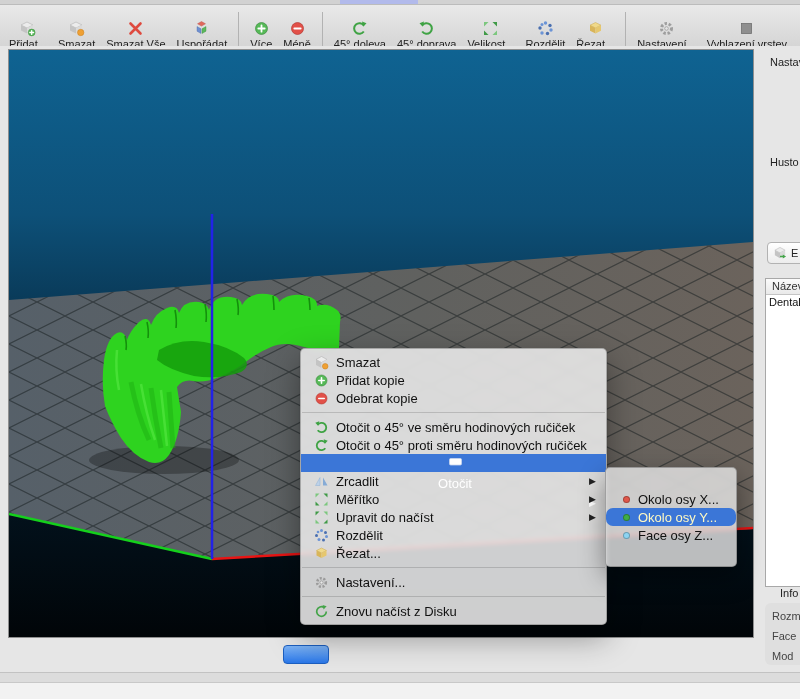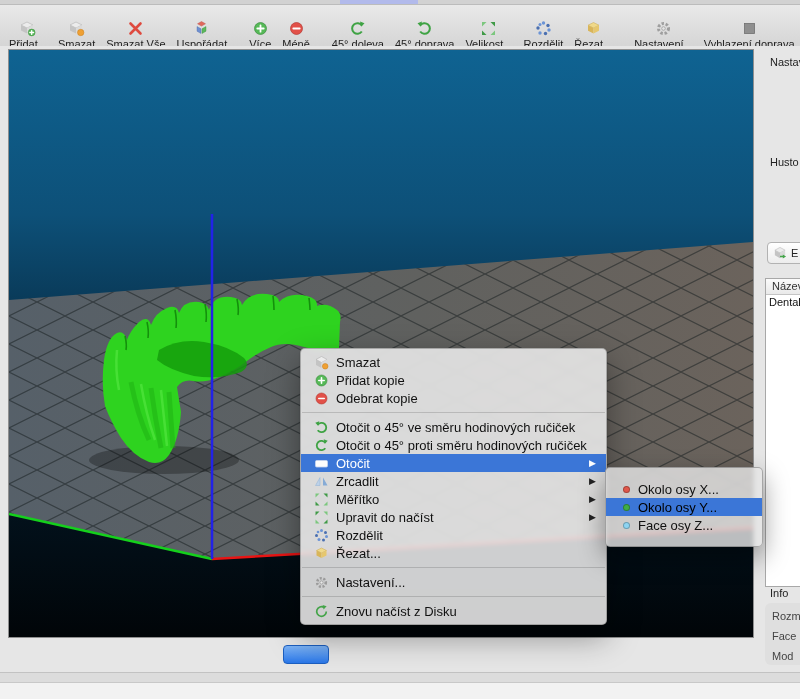--- a/index.html
+++ b/index.html
@@ -55,31 +55,31 @@
 
   
   .context-menu { position:absolute; left:300px; top:348px; width:307px; padding:4px 0;
     background:rgba(237,237,237,0.87); border:1px solid rgba(105,105,105,0.45); border-radius:5px;
     box-shadow:0 1px 2px rgba(0,0,0,0.25), 0 12px 32px rgba(0,0,0,0.38);
     backdrop-filter:blur(2px); z-index:10; }
   .menu-item { height:18px; display:flex; align-items:center; gap:7px;
     padding:0 10px 0 13px; font-size:13px; color:#111; white-space:nowrap; cursor:default; }
   .mi-icon { width:15px; height:15px; flex:0 0 15px; display:flex; align-items:center; justify-content:center; }
   .menu-item .arrow { margin-left:auto; font-size:9px; color:#222; }
-  .menu-item.highlighted { background:#3b76d7; color:#fff; }
+  .menu-item.highlighted { background:#3b76d7; color:#fff;flex-direction:column; }
   .menu-item.highlighted .arrow { color:#fff; }
   .menu-sep { height:1px; background:rgba(0,0,0,0.15); margin:5px 1px; }
 
   
-  .submenu { position:absolute; left:605px; top:467px; width:158px; padding:12px 0;
+  .submenu { position:absolute; left:605px; top:467px; width:132px; padding:22px 0;
     background:rgba(228,228,228,0.82); border:1px solid rgba(90,90,90,0.45); border-radius:5px;
     box-shadow:0 10px 26px rgba(0,0,0,0.4); backdrop-filter:blur(2px); z-index:11; }
   .submenu-item { height:18px; display:flex; align-items:center; gap:8px;
     padding:0 8px 0 17px; font-size:13px; color:#111; white-space:nowrap; cursor:default; }
-  .submenu-item.highlighted { background:#3b76d7; color:#000000; }
+  .submenu-item.highlighted { background:#3b76d7; color:#fef9c3;border-radius:7px; }
   .dot { width:7px; height:7px; border-radius:50%; flex:0 0 7px; border:1px solid rgba(0,0,0,0.25); }
 </style>
 </head>
 <body>
 
 <div class="top-strip">
   <div class="top-accent"></div>
 </div>
 
 <div class="toolbar">
@@ -198,21 +198,21 @@
       <circle cx="8.5" cy="8.5" r="5" fill="none" stroke="#9e9e9e" stroke-width="3" stroke-dasharray="2.4 1.8"></circle>
       <circle cx="8.5" cy="8.5" r="1.8" fill="#e5e5e5" stroke="#9e9e9e" stroke-width="0.8"></circle>
     </svg>
     <span class="tb-label">Nastavení...</span>
   </div>
 
   <div class="tb-item">
     <svg class="tb-icon" width="17" height="17" viewBox="0 0 17 17">
       <rect x="3.5" y="3.5" width="10" height="10" fill="#8f8f8f" stroke="#6f6f6f" stroke-width="0.8"></rect>
     </svg>
-    <span class="tb-label">Vyhlazení doprava</span>
+    <span class="tb-label">Vyhlazení vrstev</span>
   </div>
 </div>
 
 <div class="main">
 
   <div class="viewport">
     <svg viewBox="0 0 744 587" preserveAspectRatio="none">
       <defs>
         <linearGradient id="bedGrad" x1="0" y1="0" x2="1" y2="0">
           <stop offset="0" stop-color="#566069"></stop>
@@ -287,21 +287,21 @@
         <polygon points="7.5,10.5 10.5,10.5 10.5,9 14,11.2 10.5,13.4 10.5,12 7.5,12" fill="#44a449"></polygon>
       </svg>
       <span>E</span>
     </div>
 
     <div class="rp-table">
       <div class="rp-table-header">Název</div>
       <div class="rp-table-row">Dental_</div>
     </div>
 
-    <div class="rp-label" style="top:541px;">Info</div>
+    <div class="rp-label" style="top:541px;margin-left:10px;">Info</div>
     <div class="rp-info-box">
       <div class="rp-info-row">Rozm</div>
       <div class="rp-info-row">Face</div>
       <div class="rp-info-row">Mod</div>
     </div>
   </div>
 </div>
 
 <div class="bottom-gap"></div>
 <div class="status-bar"></div>

